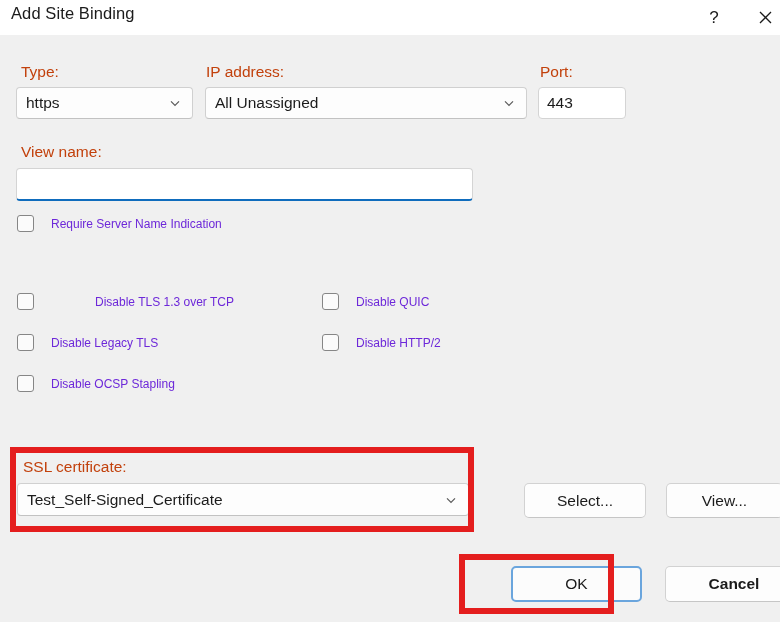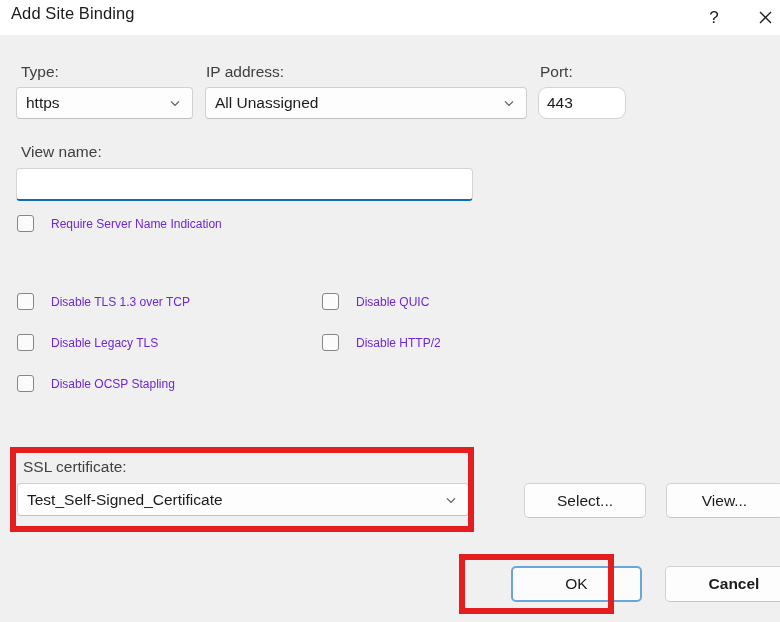--- a/index.html
+++ b/index.html
@@ -52,21 +52,21 @@
   .body-area {
     position: absolute;
     left: 0; top: 35px;
     width: 780px; height: 587px;
     background: #f0f0f0;
   }
 
   .field-label {
     position: absolute;
     font-size: 15.5px;
-    color: #404040;
+    color: #c2410c;
     white-space: nowrap;
   }
 
   
   .combo {
     position: absolute;
     background: #fdfdfd;
     border: 1px solid #d0d0d0;
     border-bottom-color: #c2c2c2;
     border-radius: 4px;
@@ -190,31 +190,31 @@
 
   <div class="field-label" style="left:206px; top:28px;">IP address:</div>
   <div class="combo" style="left:205px; top:52px; width:322px; height:32px;">
     <span class="combo-value">All Unassigned</span>
     <svg class="chevron" viewBox="0 0 14 14">
       <path d="M3 5.3 L7 9.3 L11 5.3" stroke="#5a5a5a" stroke-width="1.2" fill="none"></path>
     </svg>
   </div>
 
   <div class="field-label" style="left:540px; top:28px;">Port:</div>
-  <div class="textinput" style="left:538px; top:52px; width:88px; height:32px;border-radius:9px;" title="443">443</div>
+  <div class="textinput" style="left:538px; top:52px; width:88px; height:32px;" title="443">443</div>
 
   <div class="field-label" style="left:21px; top:108px;">View name:</div>
   <div class="textinput focused" style="left:16px; top:133px; width:457px; height:33px;" title=""></div>
 
   <div class="cbrow" style="left:17px; top:180px;">
     <span class="cbbox"></span>
     <span class="cblabel">Require Server Name Indication</span>
   </div>
 
-  <div class="cbrow" style="left:17px; top:258px;">
+  <div class="cbrow" style="left:17px; top:258px;gap:44px;">
     <span class="cbbox"></span>
     <span class="cblabel">Disable TLS 1.3 over TCP</span>
   </div>
   <div class="cbrow" style="left:17px; top:340px;">
     <span class="cbbox"></span>
     <span class="cblabel">Disable OCSP Stapling</span>
   </div>
   <div class="cbrow" style="left:17px; top:299px;">
     <span class="cbbox"></span>
     <span class="cblabel">Disable Legacy TLS</span>

